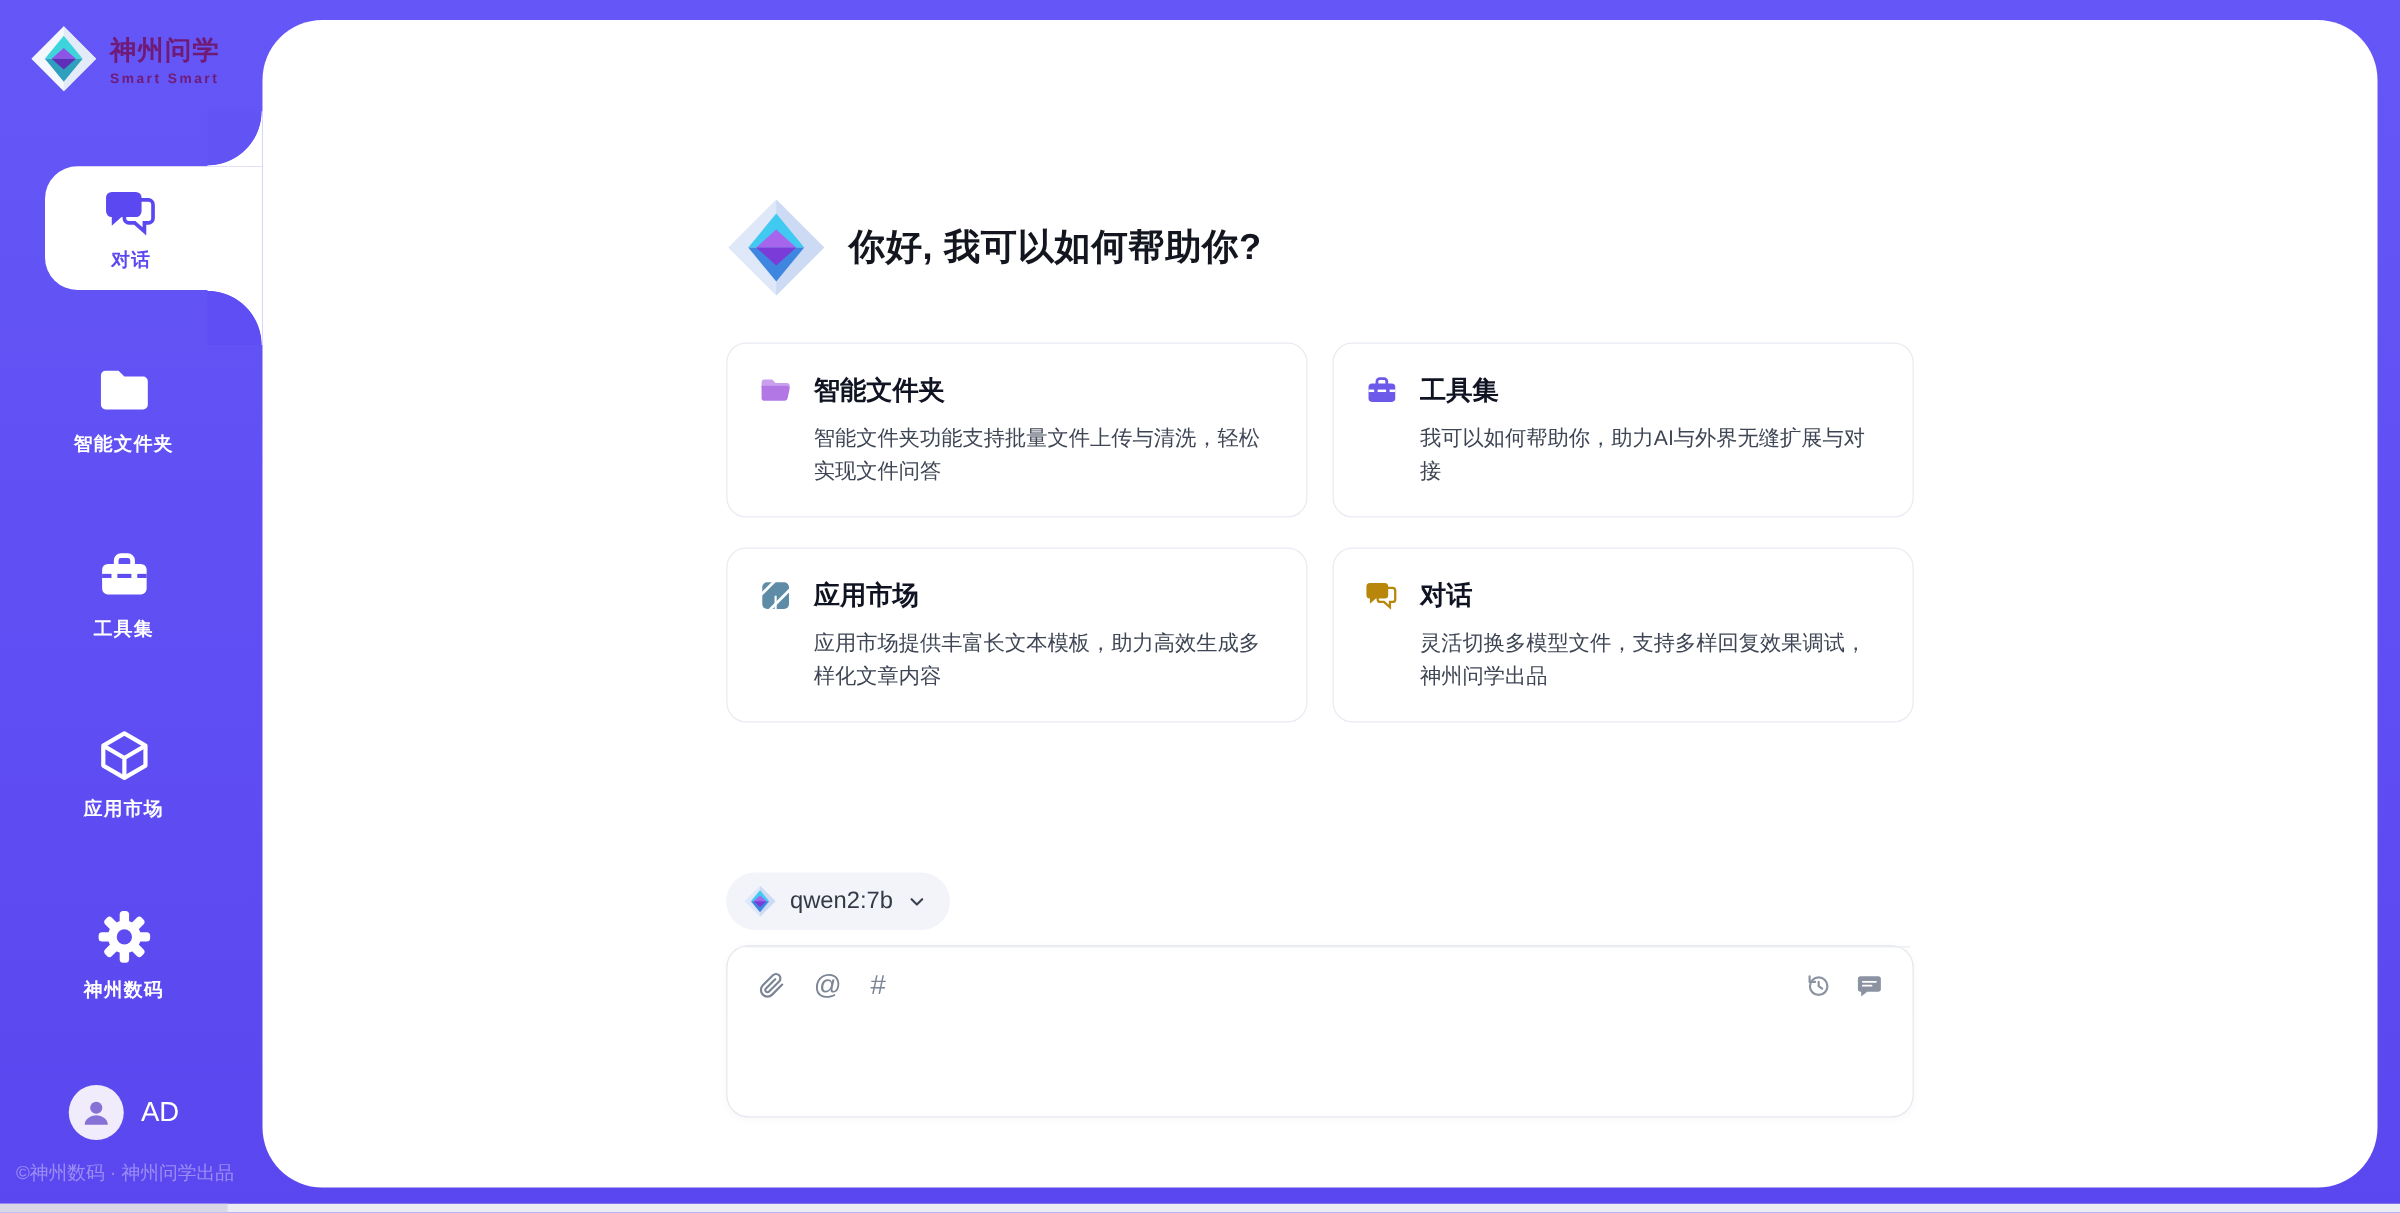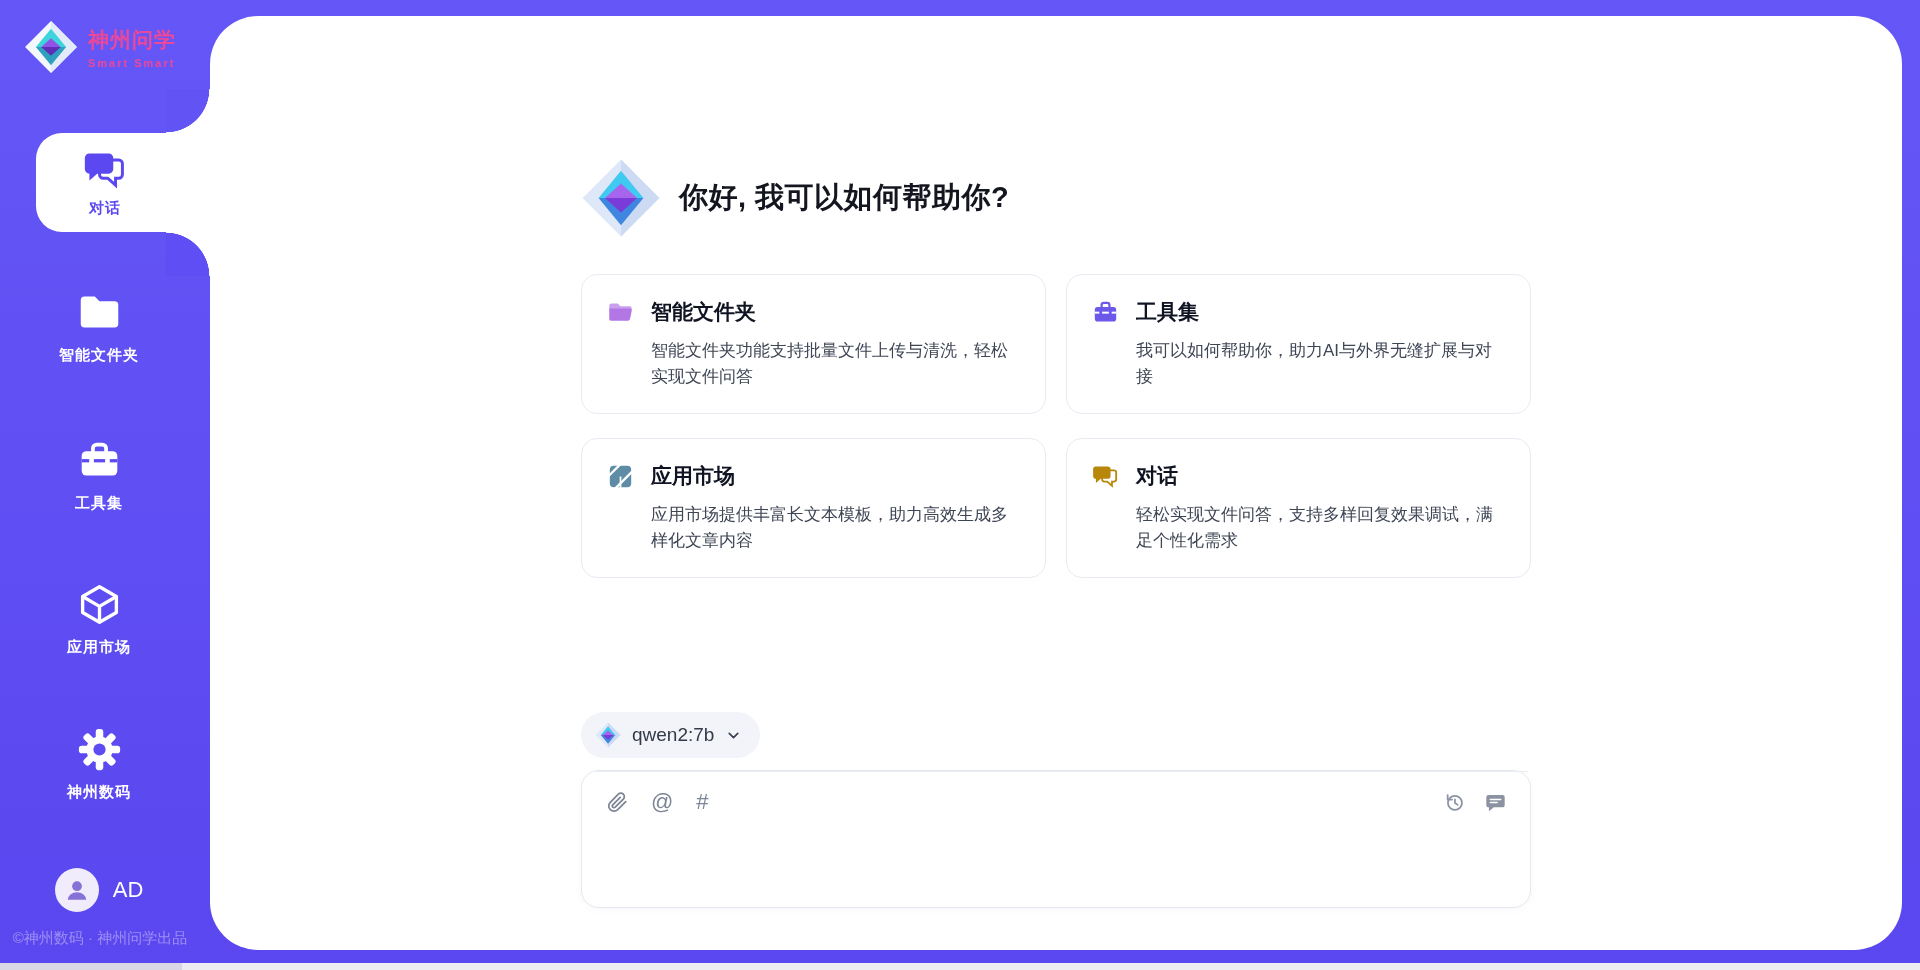--- a/index.html
+++ b/index.html
@@ -11,21 +11,21 @@
   }
 
   
   .content {
     position:absolute; left:210px; top:16px; width:1692px; height:934px;
     background:#ffffff; border-radius:48px; overflow:hidden;
   }
   .column {
     width:950px; height:100%; margin:0 auto;
     display:flex; flex-direction:column;
-    padding-top:142px; padding-bottom:42px;
+    padding-top:142px; padding-bottom:56px;
   }
 
   
   .greeting { display:flex; align-items:center; gap:18px; }
   .greeting svg { width:80px; height:80px; flex:0 0 auto; }
   .greeting h1 { font-size:29px; font-weight:bold; color:#14161F; letter-spacing:.5px; }
 
   
   .cards {
     margin-top:36px;
@@ -77,21 +77,21 @@
   .tool-btn {
     border:none; background:transparent; cursor:pointer; padding:0;
     color:#7C8595; font-family:inherit; font-size:22px; line-height:1;
     display:flex; align-items:center;
   }
   .tools-right .tool-btn { color:#8B93A3; }
   .tool-btn svg { width:21px; height:21px; display:block; }
 
   
   .sidebar { position:absolute; left:0; top:0; width:210px; height:970px; }
-  .brand { position:absolute; left:24px; top:20px; display:flex; align-items:center; gap:10px; color:#ec4899; cursor:default;justify-content:flex-end; }
+  .brand { position:absolute; left:24px; top:20px; display:flex; align-items:center; gap:10px; color:#701a75; cursor:default;justify-content:flex-end; }
   .brand svg { width:54px; height:54px; }
   .brand-name { font-size:21px; font-weight:bold; letter-spacing:1px; }
   .brand-sub  { font-size:11px; font-weight:600; letter-spacing:2px; margin-top:3px; }
 
   .nav-active {
     position:absolute; left:36px; top:133px; width:174px; height:99px;
     background:#fff; border-radius:26px 0 0 26px; cursor:pointer;
     display:flex; flex-direction:column; align-items:center; justify-content:center;
     gap:7px; padding-right:36px;
   }
@@ -263,21 +263,21 @@
         </div>
 
         <div class="card">
           <div class="card-head">
             <svg viewBox="0 0 48 48" class="c-chat">
               <path d="M22 13 h17 a4 4 0 0 1 4 4 v12 a4 4 0 0 1 -4 4 h-3.5 v7.5 L27 33 h-5 a4 4 0 0 1 -4 -4 V17 a4 4 0 0 1 4 -4 z" fill="none" stroke="currentColor" stroke-width="3.2"></path>
               <path d="M7 6 h21 a5 5 0 0 1 5 5 v12 a5 5 0 0 1 -5 5 H15.5 L7 35.5 V28 a5 5 0 0 1 -5 -5 V11 a5 5 0 0 1 5 -5 z" fill="currentColor"></path>
             </svg>
             <span class="card-title">对话</span>
           </div>
-          <div class="card-desc">轻松实现文件问答，支持多样回复效果调试，满足个性化需求</div>
+          <div class="card-desc">灵活切换多模型文件，支持多样回复效果调试，神州问学出品</div>
         </div>
 
       </div>
 
       <div class="bottom-group">
 
         <button class="model-pill">
           <svg class="logo" viewBox="0 0 100 100">
             <polygon points="50,2 98,50 50,98 2,50" fill="#DEE8F8"></polygon>
             <polygon points="50,2 98,50 50,98" fill="#CCDAF3"></polygon>

